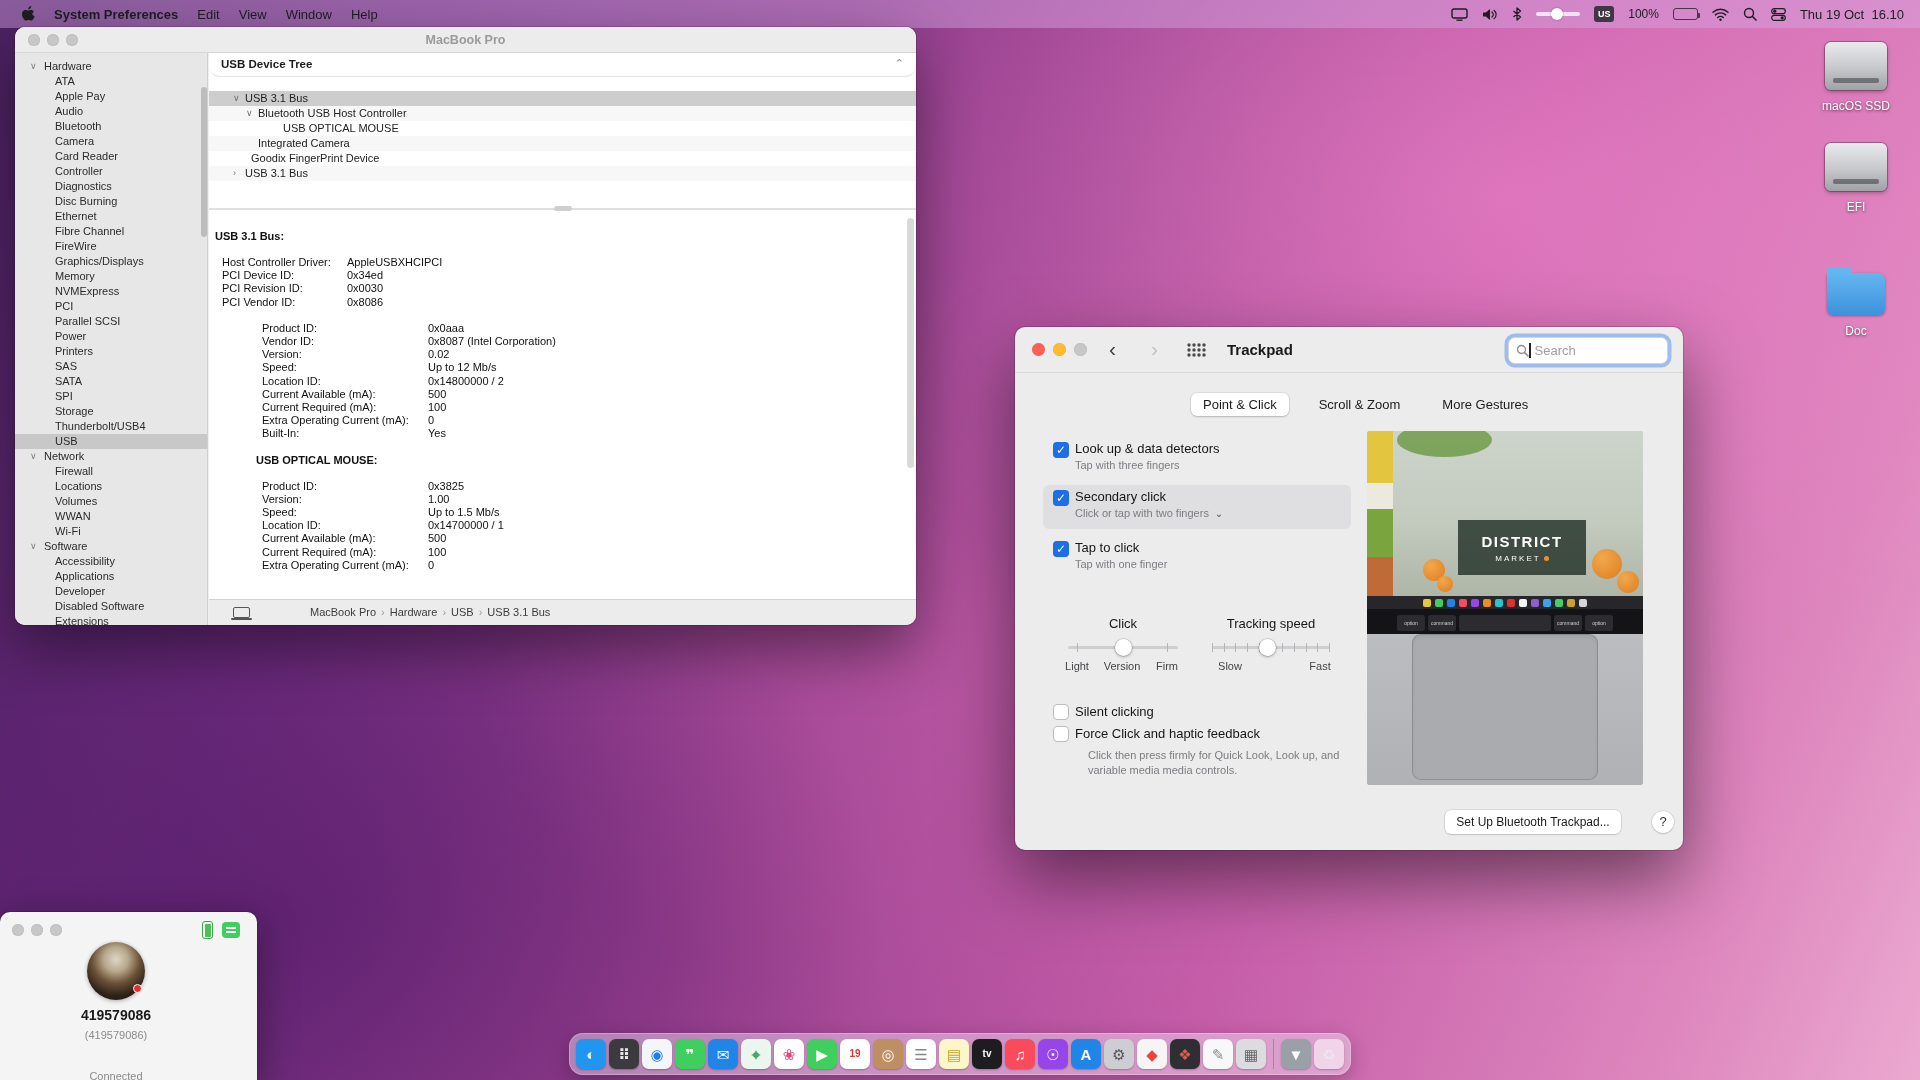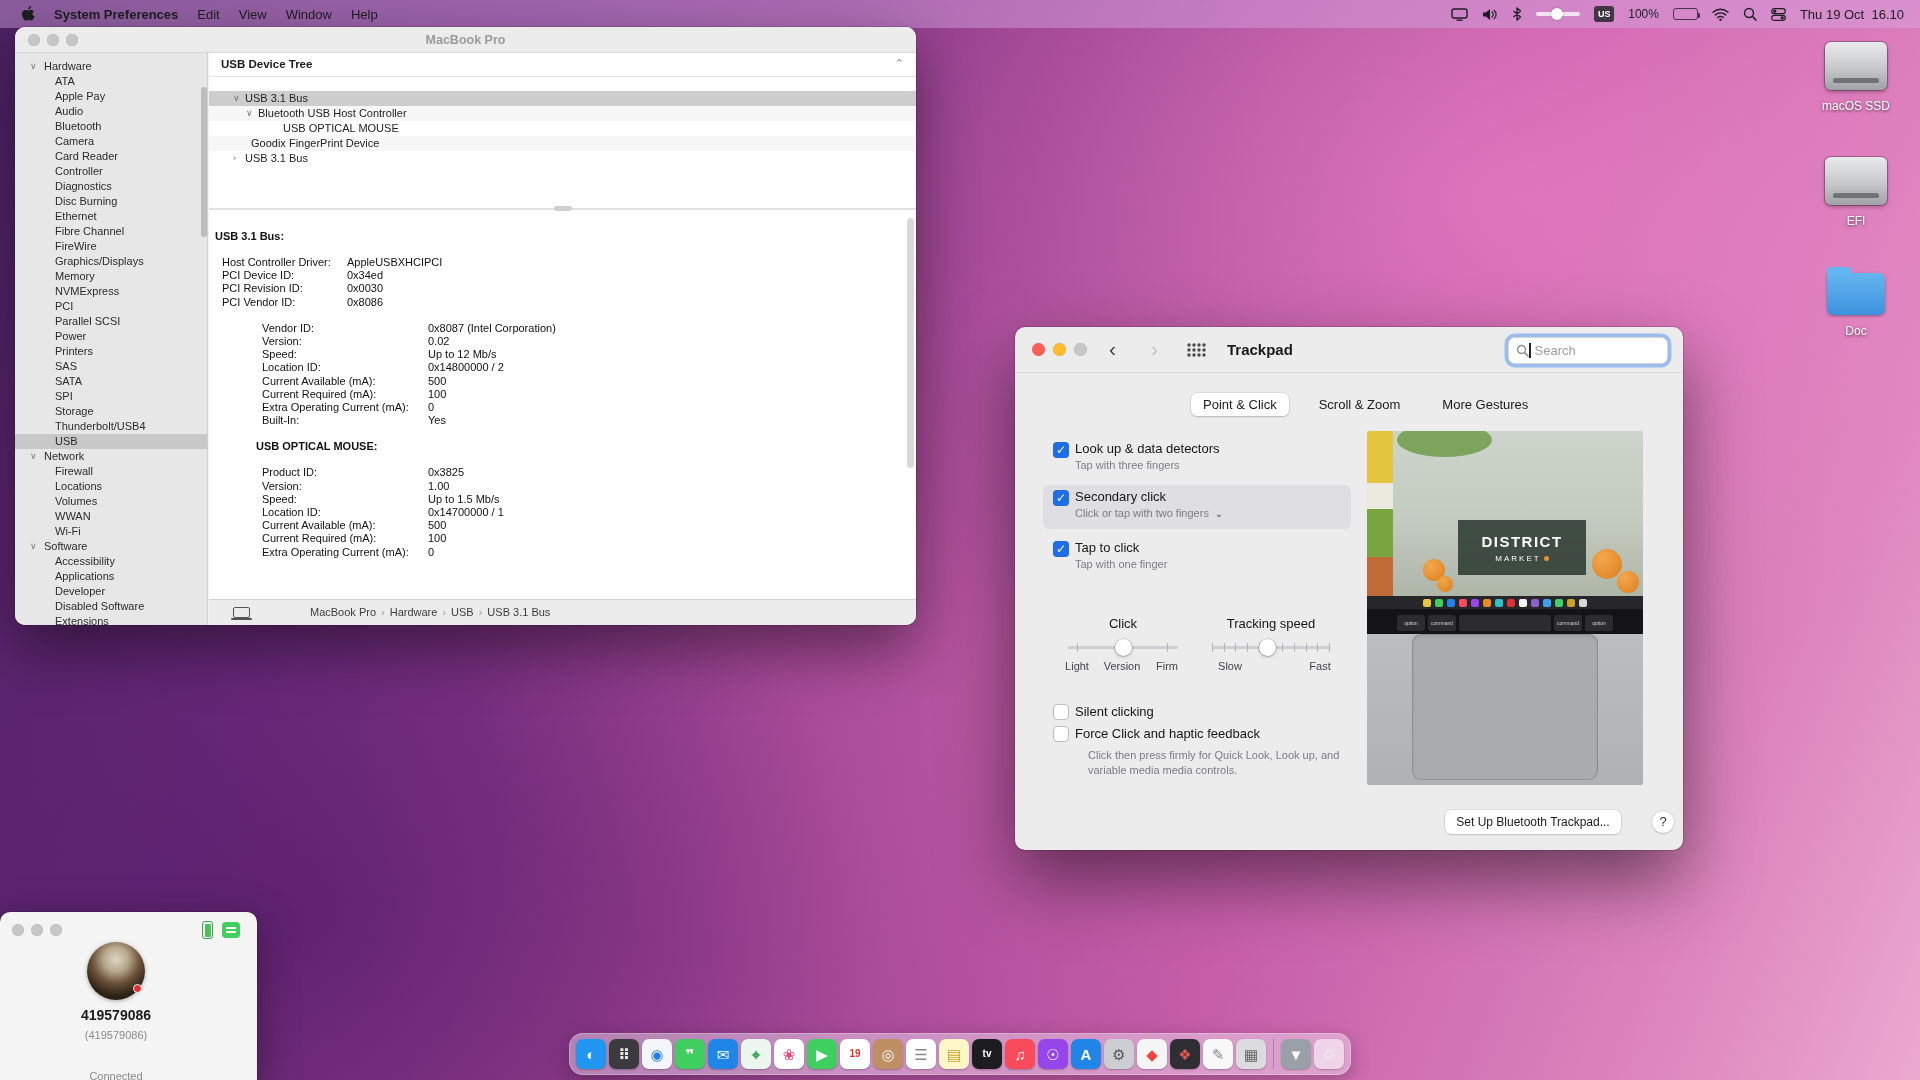--- a/index.html
+++ b/index.html
@@ -46,21 +46,21 @@
   .si-titlebar .light{ width:12px; height:12px; }
   .si-title{ position:absolute; left:0; right:0; top:6px; text-align:center; font-size:12.5px; font-weight:bold; color:#9a9a9a; }
   .si-sidebar{ position:absolute; left:0; top:26px; bottom:0; width:193px; background:#e7e7e7; border-right:1px solid #cfcfcf; overflow:hidden; padding-top:6px; }
   .sb-row{ position:relative; height:15px; line-height:15px; font-size:11px; color:#2b2b2b; white-space:nowrap; }
   .sb-row .sb-label{ position:absolute; left:40px; }
   .sb-section .sb-label{ left:29px; }
   .sb-chev{ position:absolute; left:15px; font-size:9px; color:#7c7c7c; }
   .sb-selected{ background:#c8c8c8; }
   .si-sb-scroll{ position:absolute; left:186px; top:60px; width:6px; height:150px; border-radius:3px; background:rgba(0,0,0,.18); }
   .si-pane{ position:absolute; left:194px; top:26px; right:0; bottom:26px; background:#fff; }
-  .tree-header{ position:absolute; left:0; top:0; right:0; height:24px; border-bottom:1px solid #e4e4e4; }
+  .tree-header{ position:absolute; left:0; top:0; right:0; height:24px; border-bottom:1px solid #e4e4e4;border-radius:11px; }
   .tree-header .th-label{ position:absolute; left:12px; top:5px; font-size:11.5px; font-weight:bold; color:#1c1c1c; }
   .tree-header .th-collapse{ position:absolute; right:12px; top:4px; font-size:11px; color:#8a8a8a; }
   .tree-list{ position:absolute; left:0; top:38px; right:0; }
   .tree-row{ position:relative; height:15px; line-height:15px; font-size:11px; color:#222; }
   .tree-row:nth-child(even){ background:#f7f7f7; }
   .tree-row.tree-selected{ background:#cdcdcd; }
   .tree-chev{ position:absolute; font-size:9px; color:#6f6f6f; top:0; }
   .tree-label{ position:absolute; top:0; }
   .si-splitter{ position:absolute; left:0; right:0; top:155px; height:2px; background:#e0e0e0; }
   .si-splitter .grip{ position:absolute; left:50%; top:-2px; width:18px; height:5px; border-radius:3px; background:#cfcfcf; transform:translateX(-50%); }
@@ -247,21 +247,21 @@
       </span>
       <span class="mb-clock">Thu 19 Oct  16.10</span>
     </div>
   </div>
 
   <div id="desktop-icons">
       <div class="desktop-icon" style="top: 42px;">
         <div class="di-img drive"></div>
         <div class="di-label">macOS SSD</div>
       </div>
-      <div class="desktop-icon" style="top: 157px; justify-content: center;">
+      <div class="desktop-icon" style="top: 143px; justify-content: center;">
         <div class="di-img drive"></div>
         <div class="di-label">EFI</div>
       </div>
       <div class="desktop-icon" style="top: 268px;">
         <div class="di-img folder"></div>
         <div class="di-label">Doc</div>
       </div>
     </div>
 
   <div class="sysinfo">
@@ -404,20 +404,23 @@
           <div class="tree-row tree-selected">
             <span class="tree-chev" style="left: 24px;">∨</span>
             <span class="tree-label" style="left: 36px;">USB 3.1 Bus</span>
           </div>
           <div class="tree-row">
             <span class="tree-chev" style="left: 37px;">∨</span>
             <span class="tree-label" style="left: 49px;">Bluetooth USB Host Controller</span>
           </div>
           <div class="tree-row">
             <span class="tree-label" style="left: 74px;">USB OPTICAL MOUSE</span>
+          </div>
+          <div class="tree-row">
+            <span class="tree-label" style="left: 49px;">Integrated Camera</span>
           </div>
           <div class="tree-row">
             <span class="tree-label" style="left: 42px;">Goodix FingerPrint Device</span>
           </div>
           <div class="tree-row">
             <span class="tree-chev" style="left: 24px;">›</span>
             <span class="tree-label" style="left: 36px;">USB 3.1 Bus</span>
           </div>
         </div>
       <div class="si-splitter">
@@ -425,20 +428,21 @@
         </div>
       <div class="si-details" id="details">
           <div class="dsec lvl0">
             <div class="dtitle">USB 3.1 Bus:</div>
             <div class="drow"><span class="dkey">Host Controller Driver:</span><span class="dval">AppleUSBXHCIPCI</span></div>
             <div class="drow"><span class="dkey">PCI Device ID:</span><span class="dval">0x34ed</span></div>
             <div class="drow"><span class="dkey">PCI Revision ID:</span><span class="dval">0x0030</span></div>
             <div class="drow"><span class="dkey">PCI Vendor ID:</span><span class="dval">0x8086</span></div>
           </div>
           <div class="dsec lvl1">
+            <div class="drow"><span class="dkey">Product ID:</span><span class="dval">0x0aaa</span></div>
             <div class="drow"><span class="dkey">Vendor ID:</span><span class="dval">0x8087  (Intel Corporation)</span></div>
             <div class="drow"><span class="dkey">Version:</span><span class="dval">0.02</span></div>
             <div class="drow"><span class="dkey">Speed:</span><span class="dval">Up to 12 Mb/s</span></div>
             <div class="drow"><span class="dkey">Location ID:</span><span class="dval">0x14800000 / 2</span></div>
             <div class="drow"><span class="dkey">Current Available (mA):</span><span class="dval">500</span></div>
             <div class="drow"><span class="dkey">Current Required (mA):</span><span class="dval">100</span></div>
             <div class="drow"><span class="dkey">Extra Operating Current (mA):</span><span class="dval">0</span></div>
             <div class="drow"><span class="dkey">Built-In:</span><span class="dval">Yes</span></div>
           </div>
           <div class="dsec lvl1">

